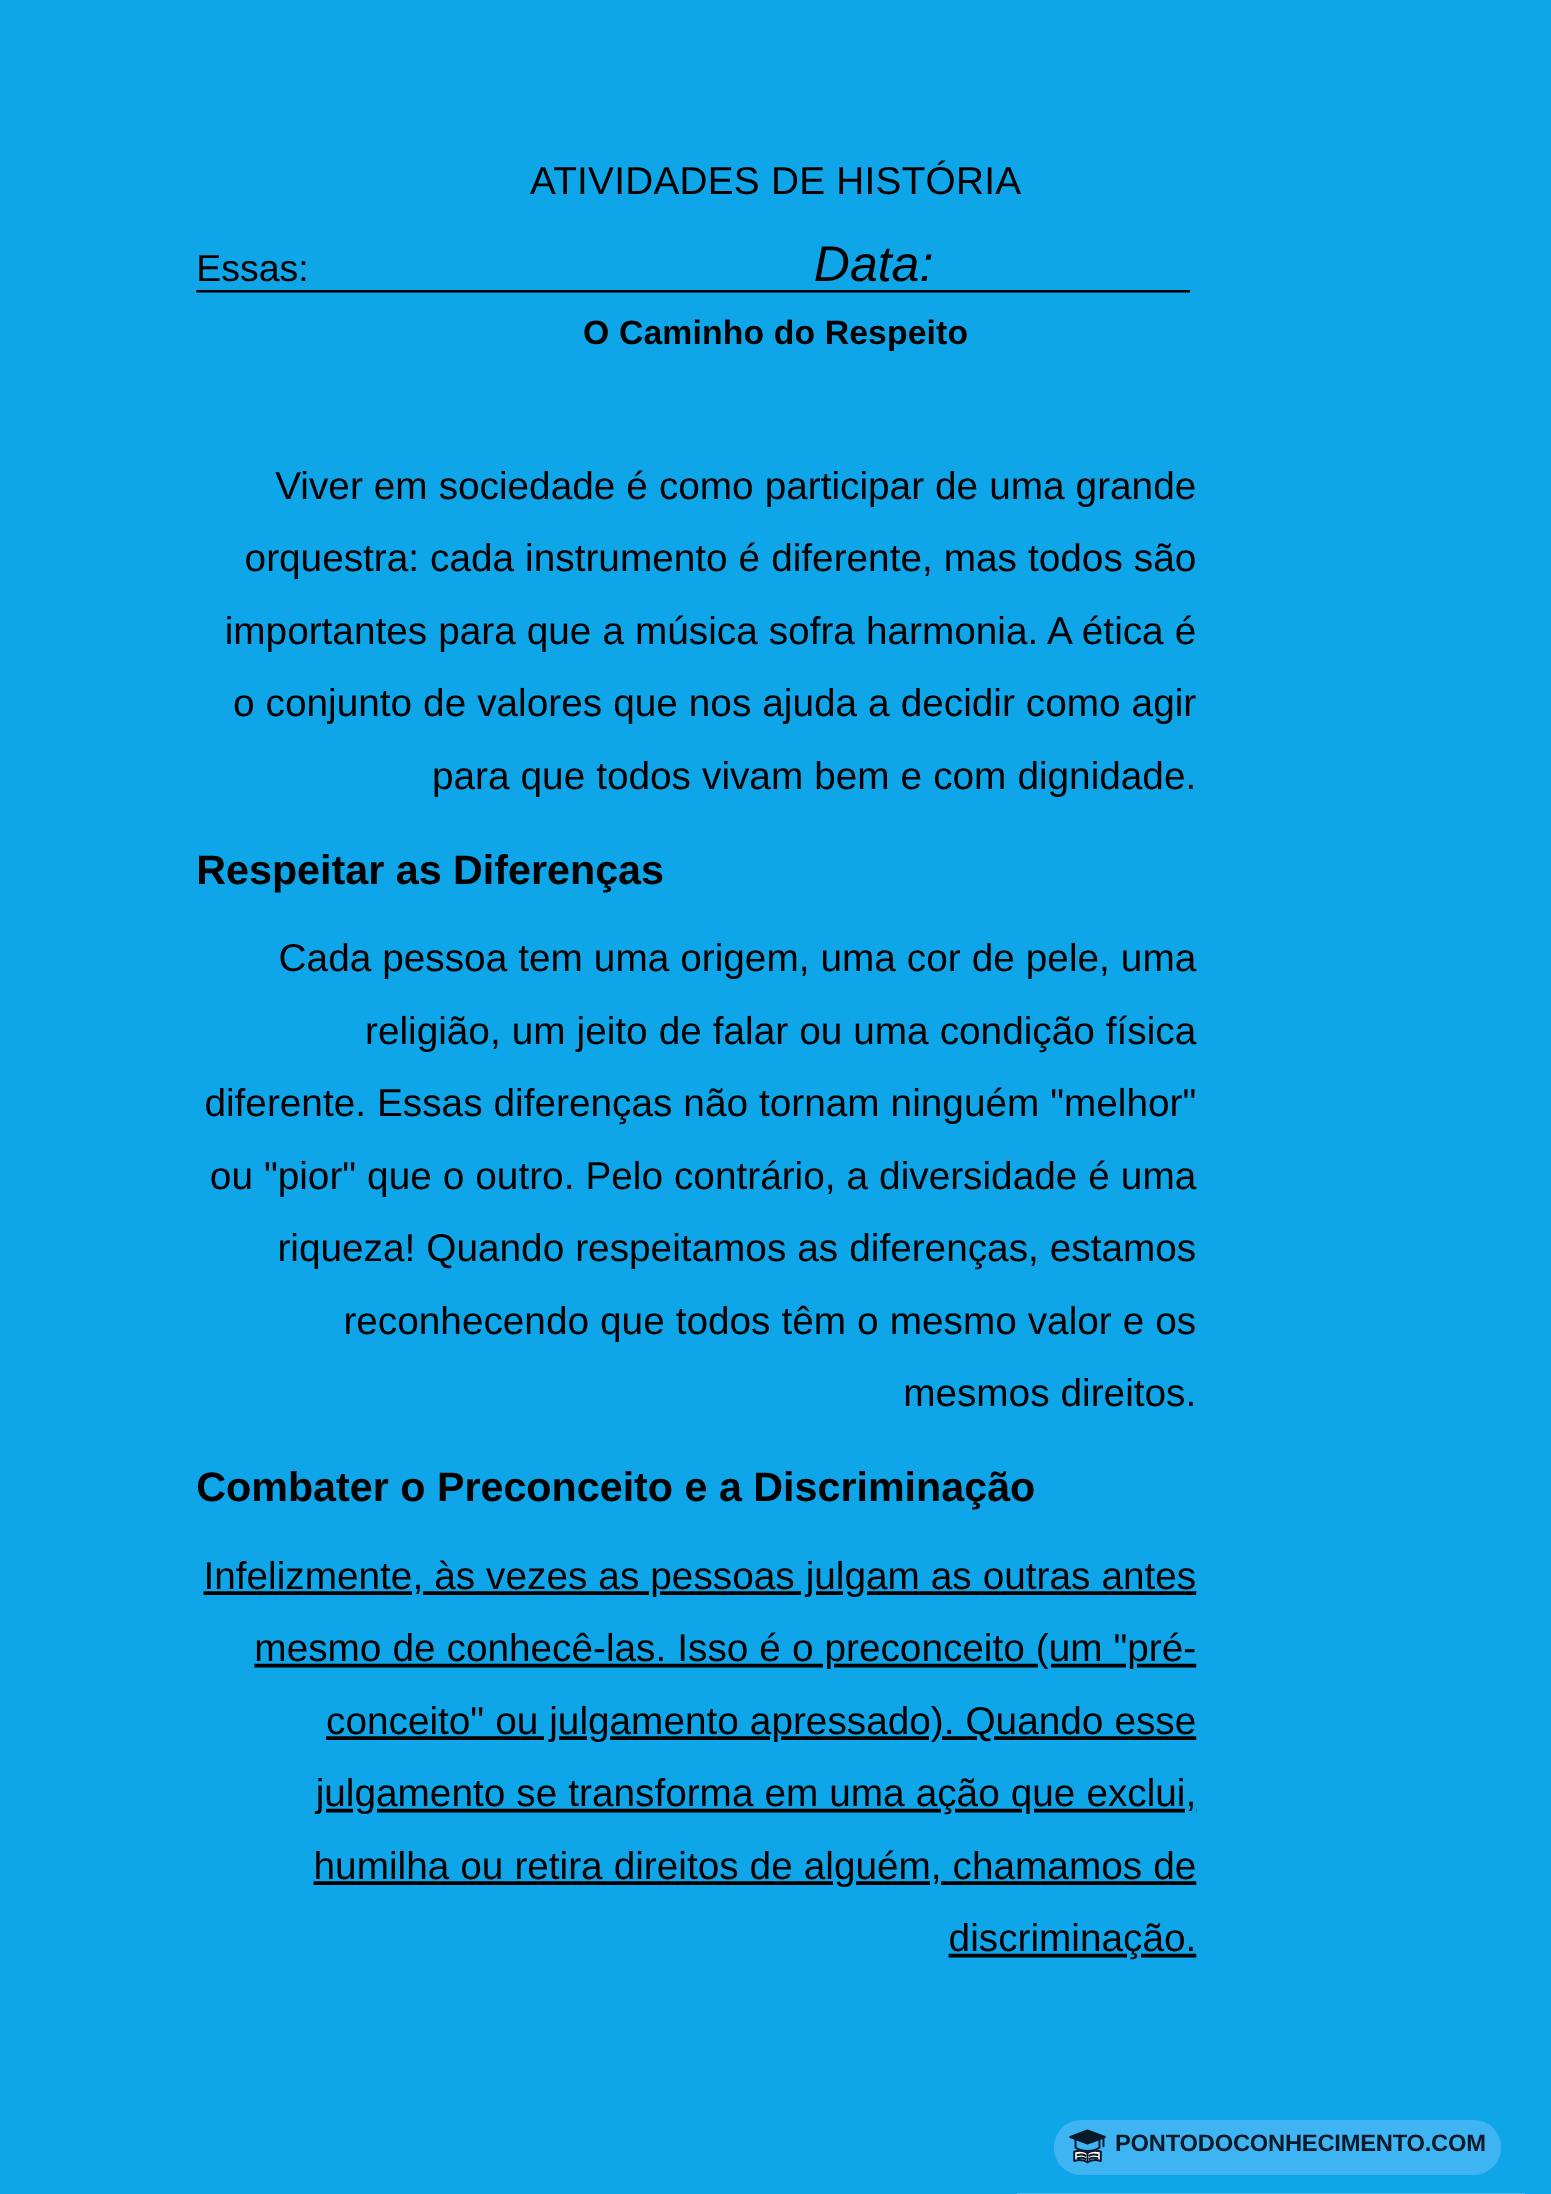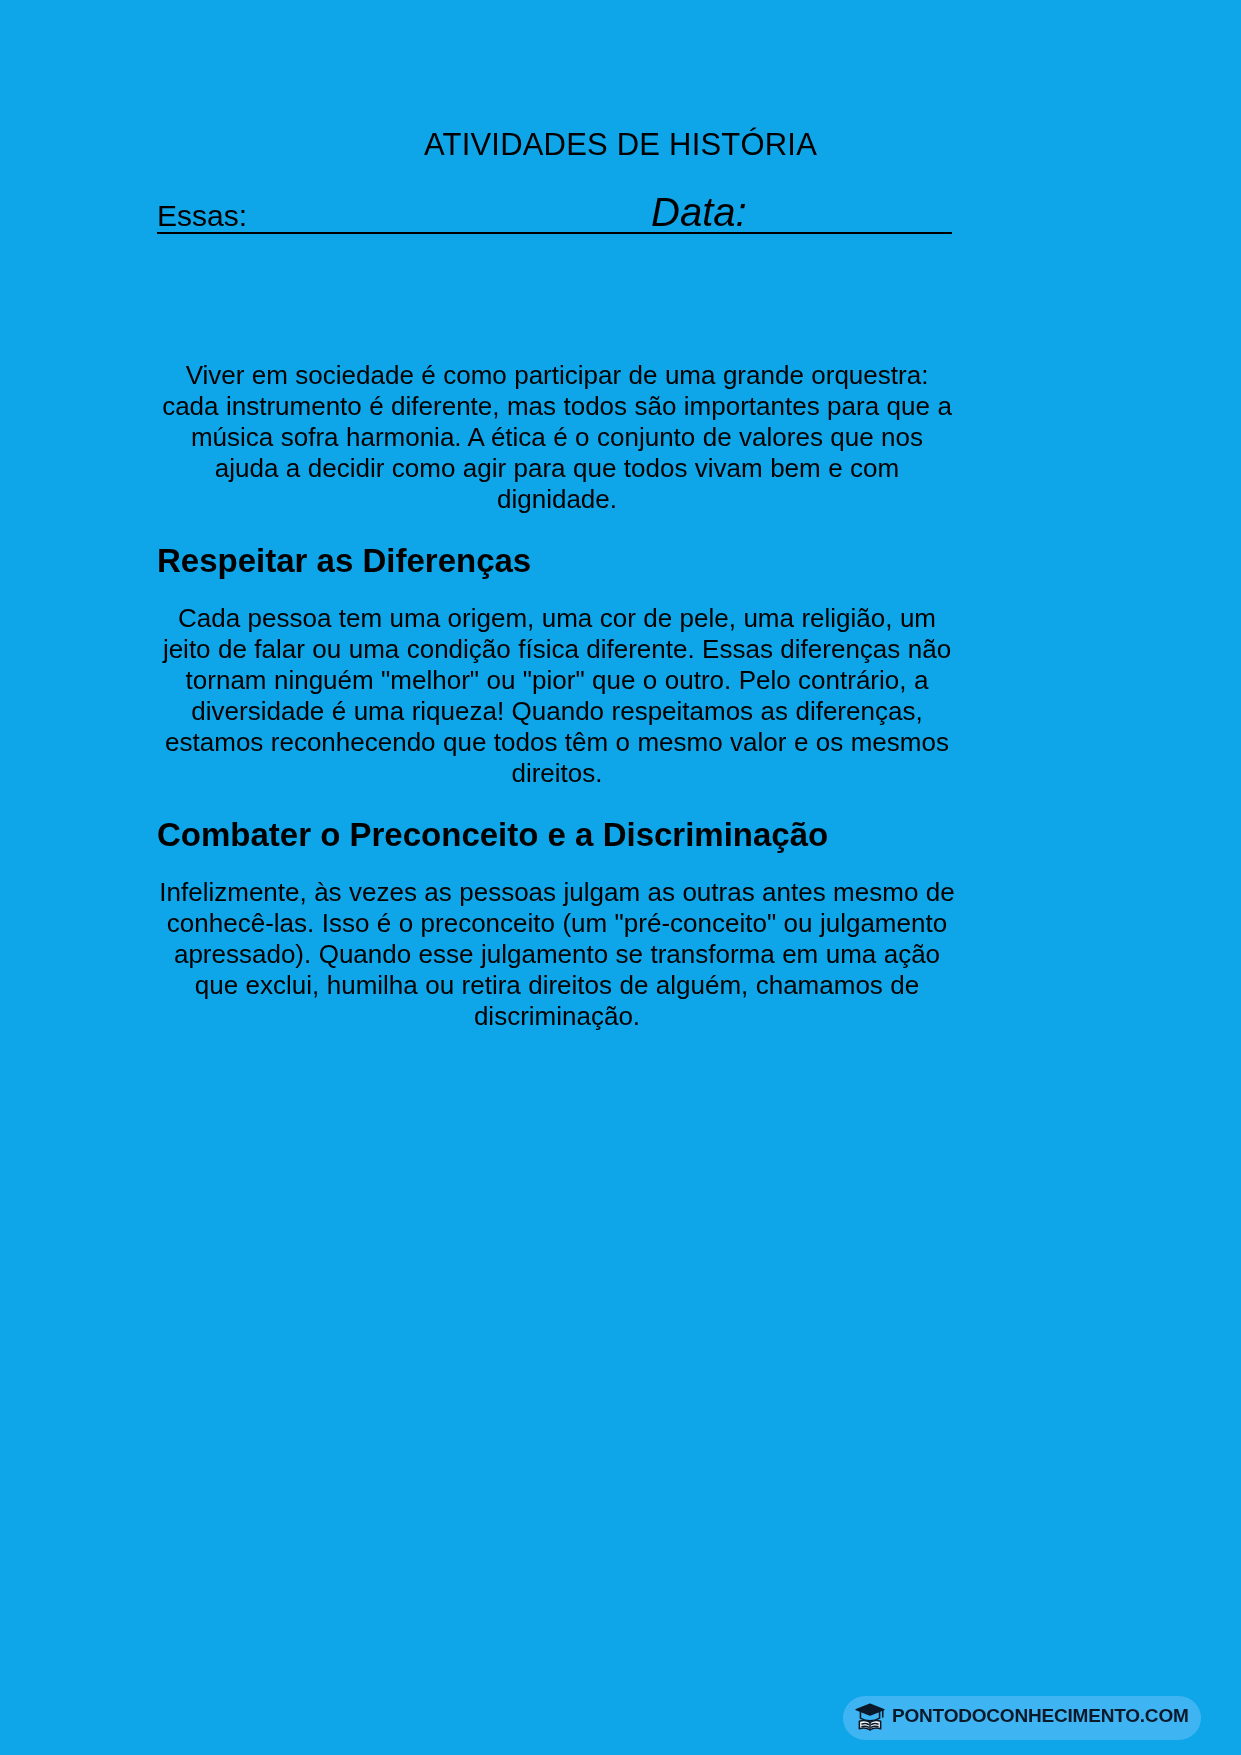--- a/index.html
+++ b/index.html
@@ -78,36 +78,36 @@
 
   
   .content {
     position: absolute;
     left: 157px;
     top: 360px;
     width: 800px;
   }
 
   .para {
-    font-size: 26px;
-    line-height: 31px;
+    font-size: 31px;
+    line-height: 58px;
     font-weight: 400;
     margin: 0 0 26px 0;
-    text-align: center;
+    text-align: right;
     word-spacing: 0.2px;
   }
 
   .section-heading {
     font-size: 33px;
     line-height: 40px;
     font-weight: 700;
     margin: 0 0 22px 0;
   }
 
-  .para.tight { margin-bottom: 24px; }
+  .para.tight { margin-bottom: 24px; text-decoration: underline; }
 
   
   .footer-logo {
     position: absolute;
     left: 843px;
     top: 1696px;
     height: 44px;
     display: flex;
     align-items: center;
     background: #3FB4F2;
@@ -138,20 +138,21 @@
 
   <div class="worksheet-title">ATIVIDADES DE HISTÓRIA</div>
 
   <div class="name-date-row">
     <span class="field-nome">Essas:</span>
     <span class="field-date">Data:</span>
   </div>
 
   <div class="header-rule"></div>
 
+  <div class="doc-subtitle">O Caminho do Respeito</div>
 
   <div class="content">
 
     <p class="para">Viver em sociedade é como participar de uma grande orquestra: cada instrumento é diferente, mas todos são importantes para que a música sofra harmonia. A ética é o conjunto de valores que nos ajuda a decidir como agir para que todos vivam bem e com dignidade.</p>
 
     <h2 class="section-heading">Respeitar as Diferenças</h2>
 
     <p class="para">Cada pessoa tem uma origem, uma cor de pele, uma religião, um jeito de falar ou uma condição física diferente. Essas diferenças não tornam ninguém "melhor" ou "pior" que o outro. Pelo contrário, a diversidade é uma riqueza! Quando respeitamos as diferenças, estamos reconhecendo que todos têm o mesmo valor e os mesmos direitos.</p>
 
     <h2 class="section-heading">Combater o Preconceito e a Discriminação</h2>

